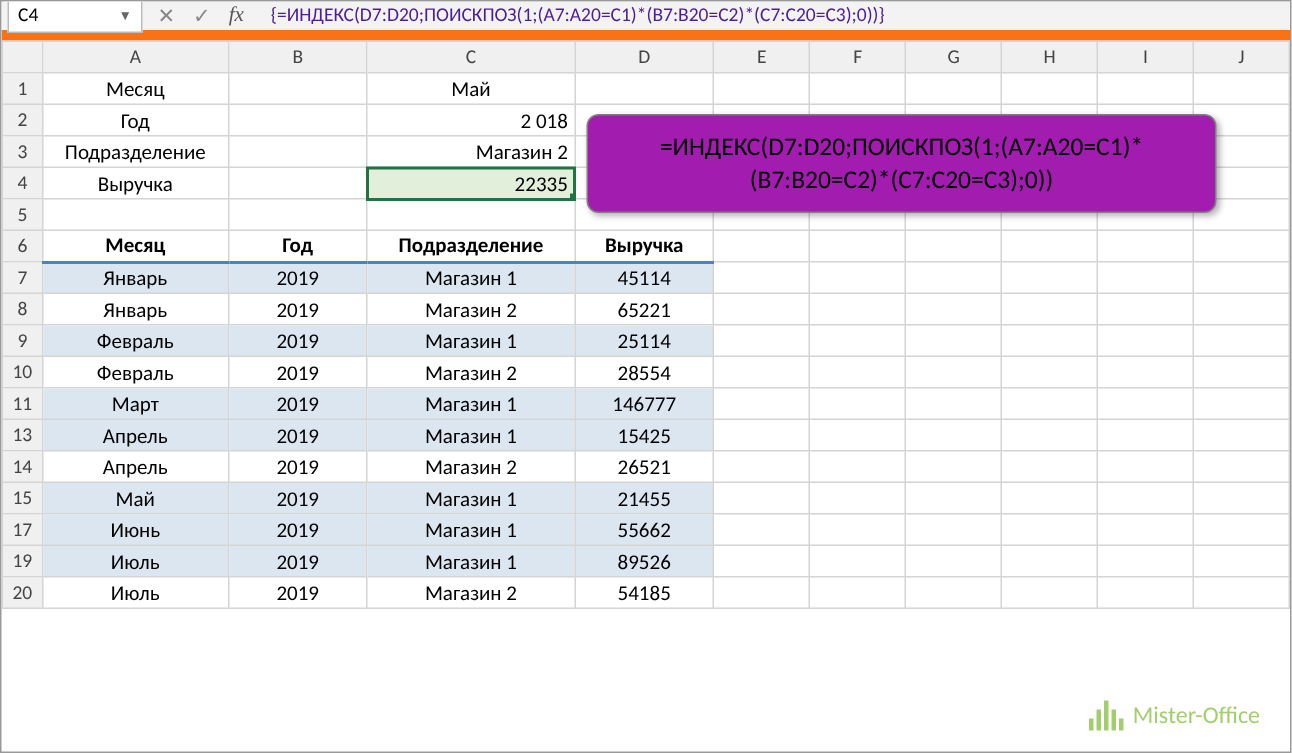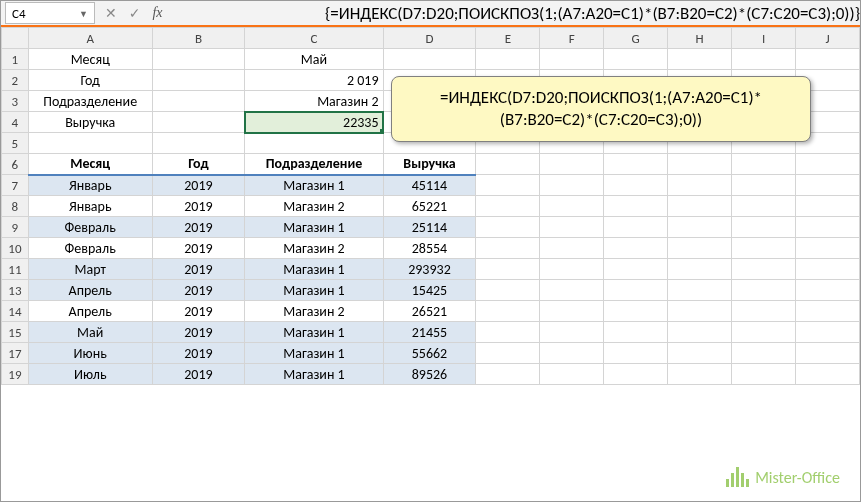--- a/index.html
+++ b/index.html
@@ -10,45 +10,44 @@
     position: relative;
     width: 861px;
     height: 502px;
     overflow: hidden;
     border: 1px solid #999;
   }
   .formula-bar {
     display: flex;
     align-items: center;
     height: 26px;
-    border-bottom: 2px solid #f97316;
+    border-bottom: 7px solid #f97316;
     background: #f3f3f3;
   }
   .name-box {
     width: 90px;
     height: 22px;
     border: 1px solid #bbb;
     background: #fff;
     display: flex;
     align-items: center;
     justify-content: space-between;
     padding: 0 6px;
     margin-left: 4px;
     font-size: 13px;
   }
   .name-box .dd { font-size: 9px; color: #666; }
   .fb-icons { display: flex; align-items: center; gap: 12px; margin: 0 10px; color: #888; }
   .fb-icons span { font-size: 14px; }
   .fx-label { font-style: italic; font-family: 'Times New Roman', serif; margin-right: 6px; color: #555;}
   .formula-input {
     flex: 1;
-    font-size: 17px;
-    color: #000000;
+    font-size: 13px;
+    color: #4c1d95;
     padding-left: 2px;
-    text-align: right;
   }
   .grid-wrap { position: relative; }
   table.sheet {
     border-collapse: collapse;
     table-layout: fixed;
     width: 100%;
   }
   table.sheet th, table.sheet td {
     border: 1px solid #d4d4d4;
     height: 21px;
@@ -89,21 +88,21 @@
     position: absolute;
     right: -3px; bottom: -3px;
     width: 6px; height: 6px;
     background: #217346;
   }
   .callout {
     position: absolute;
     top: 75px;
     left: 390px;
     width: 420px;
-    background: #fef9c3;
+    background: #a21caf;
     border: 1px solid #808080;
     border-radius: 8px;
     padding: 10px 24px;
     font-size: 17px;
     text-align: center;
     box-shadow: 2px 2px 4px rgba(0,0,0,0.3);
     color: #000;
     line-height: 1.3;
   }
   .watermark {
@@ -163,21 +162,21 @@
           <td></td>
           <td></td>
           <td></td>
           <td></td>
           <td></td>
         </tr>
   <tr>
           <th>2</th>
     <td class="la">Год</td>
           <td></td>
-    <td class="ra">2 019</td>
+    <td class="ra">2 018</td>
     <td></td>
           <td></td>
           <td></td>
           <td></td>
           <td></td>
           <td></td>
           <td></td>
         </tr>
   <tr>
           <th>3</th>
@@ -283,21 +282,21 @@
           <td></td>
           <td></td>
           <td></td>
           <td></td>
         </tr>
         <tr class="data-row band">
           <th>11</th>
           <td class="la dA">Март</td>
           <td class="ca dB">2019</td>
           <td class="ca dC">Магазин 1</td>
-          <td class="ca dD">293932</td>
+          <td class="ca dD">146777</td>
           <td></td>
           <td></td>
           <td></td>
           <td></td>
           <td></td>
           <td></td>
         </tr>
         <tr class="data-row band">
           <th>13</th>
           <td class="la dA">Апрель</td>
@@ -349,20 +348,33 @@
           <td></td>
           <td></td>
           <td></td>
         </tr>
         <tr class="data-row band">
           <th>19</th>
           <td class="la dA">Июль</td>
           <td class="ca dB">2019</td>
           <td class="ca dC">Магазин 1</td>
           <td class="ca dD">89526</td>
+          <td></td>
+          <td></td>
+          <td></td>
+          <td></td>
+          <td></td>
+          <td></td>
+        </tr>
+        <tr class="data-row noband">
+          <th>20</th>
+          <td class="la dA">Июль</td>
+          <td class="ca dB">2019</td>
+          <td class="ca dC">Магазин 2</td>
+          <td class="ca dD">54185</td>
           <td></td>
           <td></td>
           <td></td>
           <td></td>
           <td></td>
           <td></td>
         </tr>
       </tbody>
 </table>
 </div>

